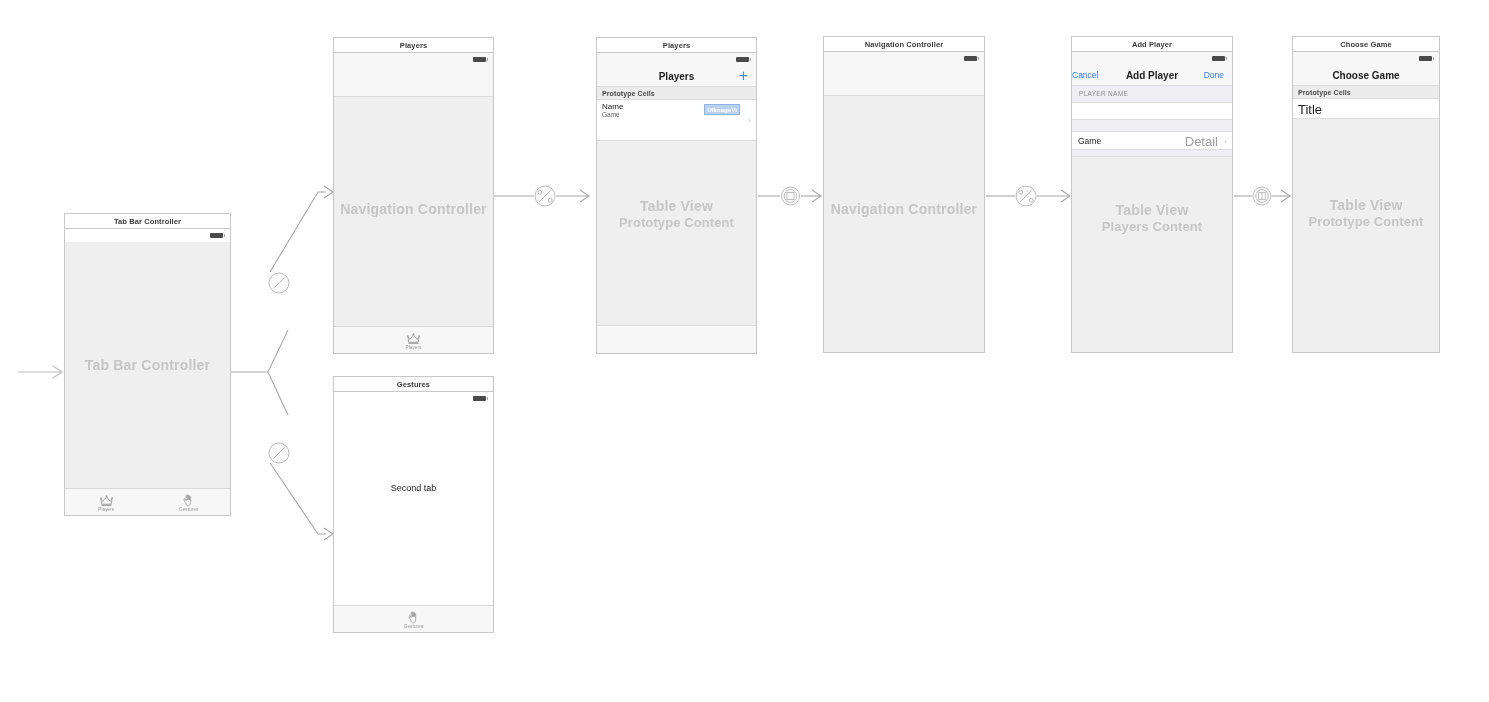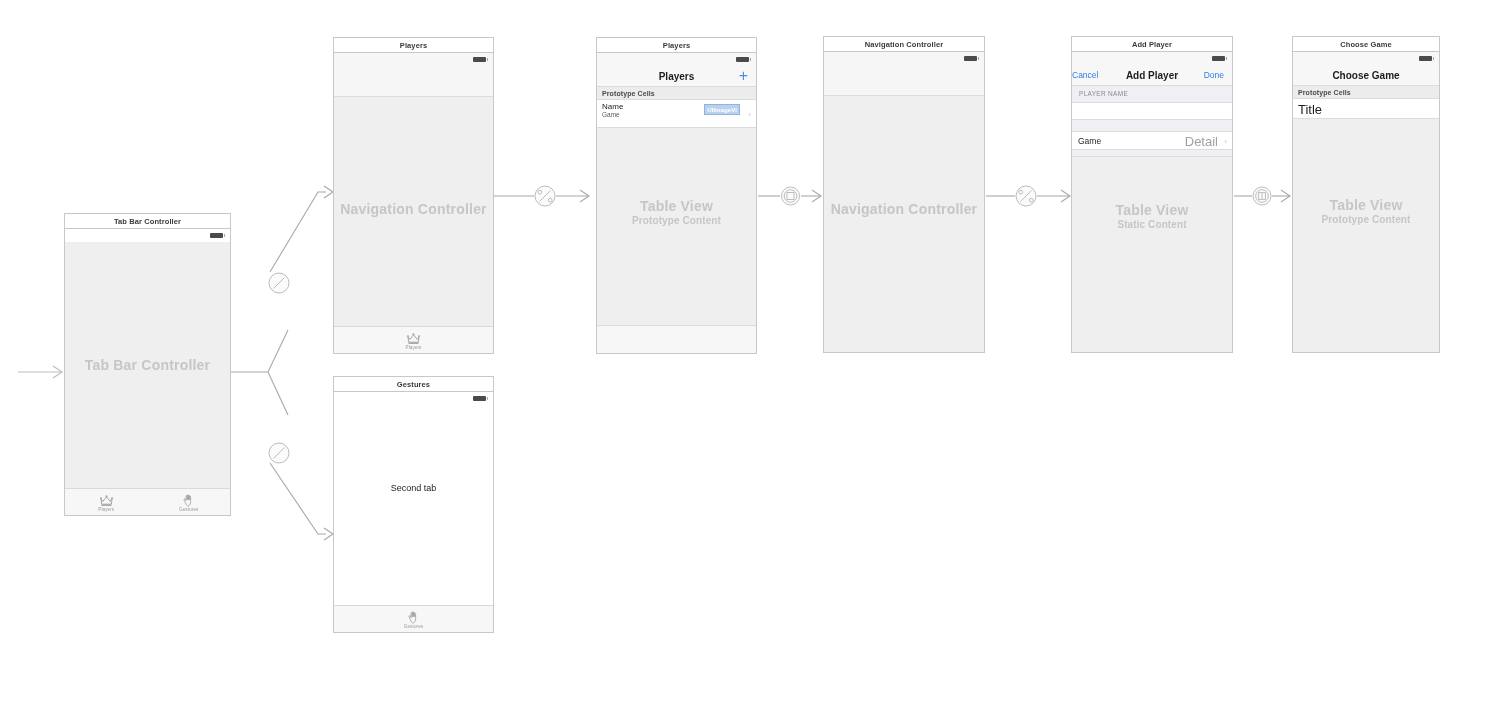--- a/index.html
+++ b/index.html
@@ -54,21 +54,21 @@
     width:1.2px;height:2.2px;background:#9a9a9a;border-radius:0 1px 1px 0;
   }
   .placeholder{
     position:absolute;left:0;right:0;
     text-align:center;
     color:#c6c6c6;
     pointer-events:none;
     user-select:none;
   }
   .ph-title{font-size:14px;font-weight:bold;letter-spacing:.2px;}
-  .ph-sub{font-size:10px;font-weight:bold;margin-top:1px;letter-spacing:.1px;}
+  .ph-sub{font-size:13px;font-weight:bold;margin-top:1px;letter-spacing:.1px;}
 
   
   .tabbar{
     position:absolute;left:0;right:0;bottom:0;
     height:26px;
     background:#f7f7f7;
     border-top:1px solid #d9d9d9;
     display:flex;
     align-items:center;
     justify-content:space-around;
@@ -315,21 +315,21 @@
     <div class="scene-title">Players</div>
     <div class="device" style="height:302px;">
       <div class="statusbar gray">
         <span class="battery"></span>
       </div>
       <div class="navbar">
         <div class="navtitle">Players</div>
         <div class="plus">+</div>
       </div>
       <div class="section-header">Prototype Cells</div>
-      <div class="proto-cell" style="height:28px;">
+      <div class="proto-cell" style="height:41px;">
         <span class="cell-name">Name</span>
         <span class="cell-sub">Game</span>
         <span class="uiimage-sel">UIImageVi</span>
         <span class="disclosure">›</span>
       </div>
       <div class="placeholder" style="top:145px;">
         <div class="ph-title">Table View</div>
         <div class="ph-sub">Prototype Content</div>
       </div>
       <div style="position:absolute;left:0;right:0;bottom:0;height:27px;background:#f7f7f7;border-top:1px solid #dcdcdc;"></div>
@@ -366,21 +366,21 @@
       </div>
       <div class="gap-row" style="height:11px;"></div>
       <div class="detail-row" style="height:19px;">
         <span class="detail-left">Game</span>
         <span class="detail-right">Detail</span>
         <span class="disclosure">›</span>
       </div>
       <div class="gap-row" style="height:7px;border-bottom:1px solid #dcdcdc;"></div>
       <div class="placeholder" style="top:150px;">
         <div class="ph-title">Table View</div>
-        <div class="ph-sub">Static Content</div>
+        <div class="ph-sub">Players Content</div>
       </div>
     </div>
   </div>
 
   <div class="scene" style="left:1292px;top:36px;width:148px;">
     <div class="scene-title">Choose Game</div>
     <div class="device" style="height:302px;">
       <div class="statusbar gray">
         <span class="battery"></span>
       </div>

